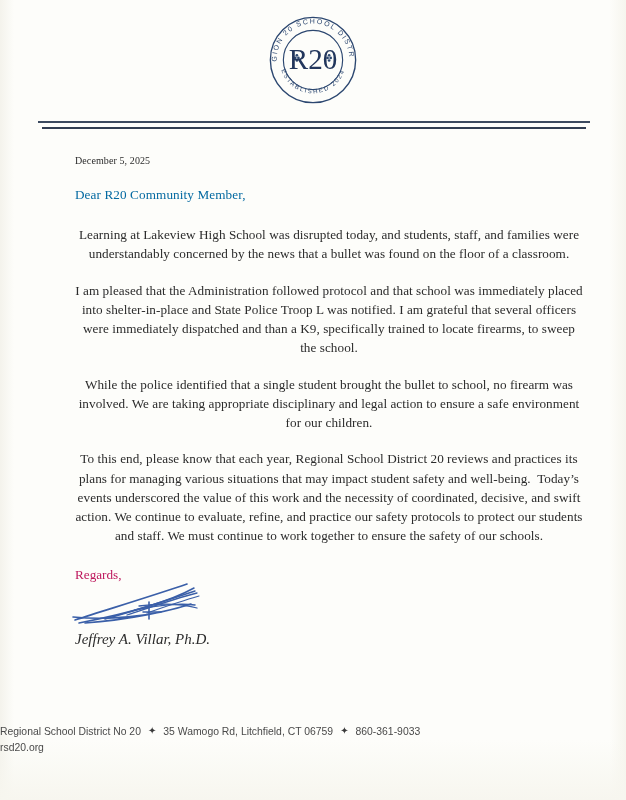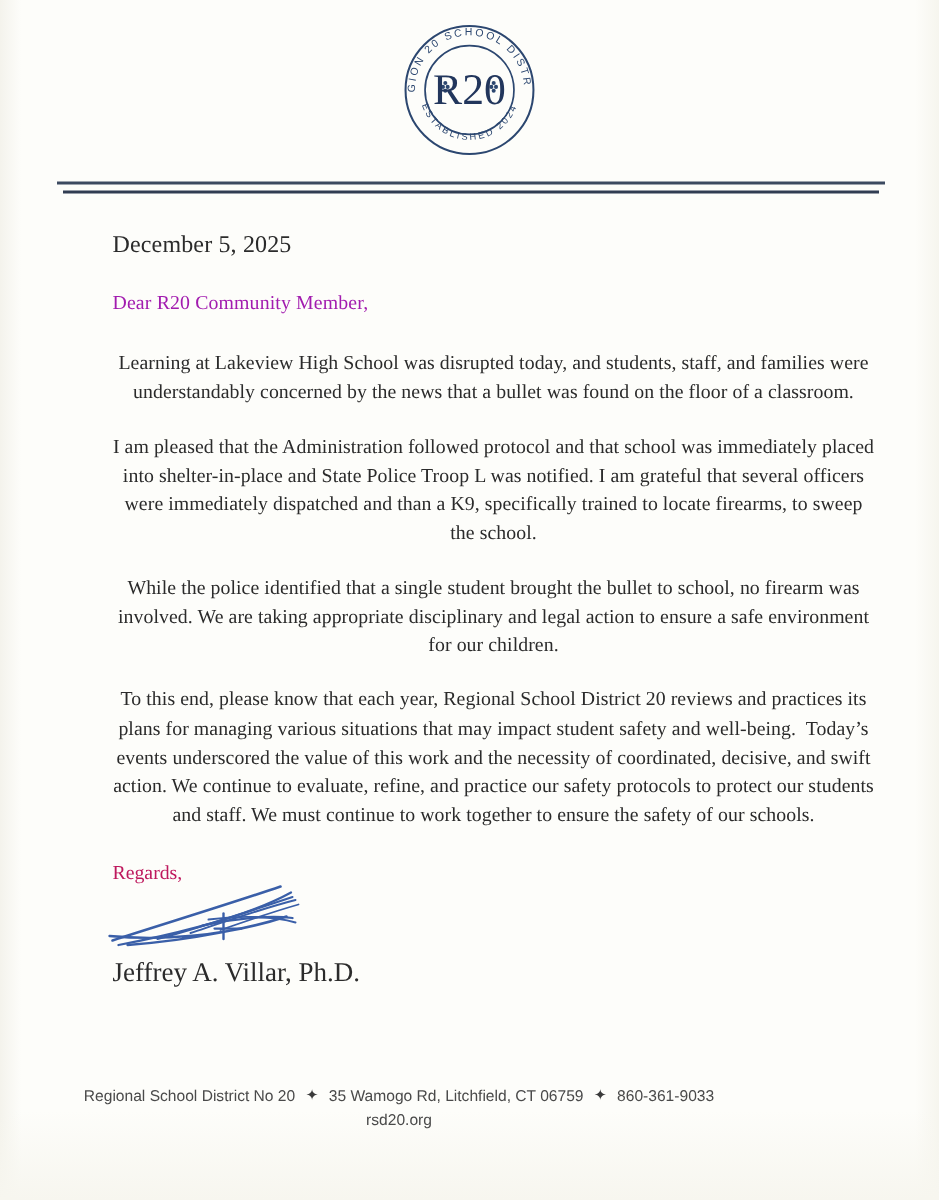--- a/index.html
+++ b/index.html
@@ -74,28 +74,28 @@
   }
 
   
   .body-block {
     position: absolute;
     left: 75px;
     top: 155px;
     width: 508px;
   }
   .date-line {
-    font-size: 16px;
+    font-size: 10px;
     color: #2b2b2b;
     margin-bottom: 21px;
     letter-spacing: .1px;
   }
   .salutation {
     font-size: 13.2px;
-    color: #a21caf;
+    color: #0369a1;
     margin-bottom: 22px;
     letter-spacing: .1px;
   }
   .para {
     font-size: 13.2px;
     line-height: 1.46;
     color: #2b2b2b;
     margin: 0 0 17px 0;
     text-align: center;
     letter-spacing: .05px;
@@ -108,32 +108,32 @@
   }
 
   
   .signature {
     position: relative;
     height: 50px;
     width: 230px;
     margin: -4px 0 0 -6px;
   }
   .sig-name {
-    font-size: 18px;
+    font-size: 15px;
     color: #2b2b2b;
     line-height: 1.35;
+    font-style: italic;
   }
 
   
   .footer {
     position: absolute;
     left: 0;
     top: 723px;
     width: 532px;
-    text-align: center;
     font-family: "Liberation Sans", "DejaVu Sans", sans-serif;
     font-size: 10.4px;
     color: #4a4a4a;
     line-height: 1.55;
   }
   .footer-sep {
     display: inline-block;
     margin: 0 7px;
     color: #3a3a3a;
     font-size: 10px;

